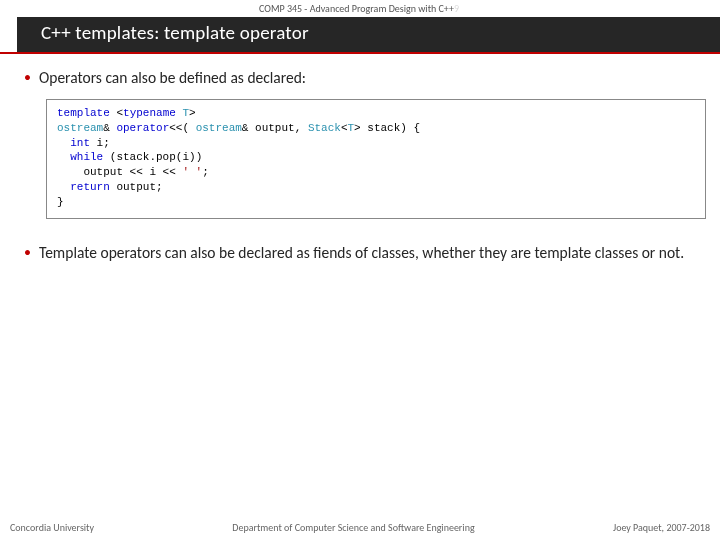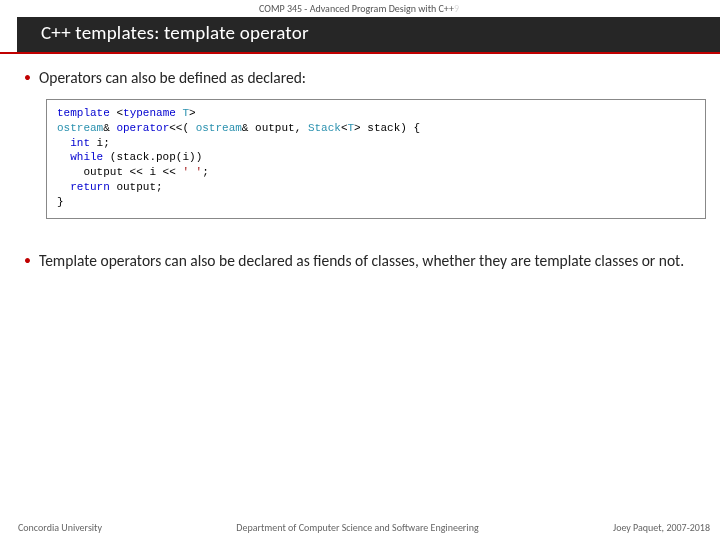--- a/index.html
+++ b/index.html
@@ -5,25 +5,25 @@
   * { box-sizing: border-box; margin: 0; padding: 0; }
   html, body { width: 720px; height: 540px; font-family: "Segoe UI", Calibri, Arial, sans-serif; background: #fff; overflow: hidden; }
   .slide { position: relative; width: 720px; height: 540px; background: #fff; }
   .hdr-top { display: flex; justify-content: center; align-items: center; padding: 2px 8px 2px 6px; font-size: 10px; color: #555; }
   .hdr-top .pgnum { color: #ddd; font-size: 10px; }
   .title-bar { background: #262626; color: #fff; padding: 4px 12px 8px 24px; font-size: 19px; font-weight: 300; letter-spacing: 0.2px; margin-left: 17px; }
   .title-underline { height: 2px; background: #c00000; width: 100%; }
   .body { padding: 14px 24px 0 24px; }
   .bullet { display: flex; align-items: flex-start; margin-bottom: 10px; font-size: 15.5px; color: #262626; line-height: 1.35; }
   .bullet .dot { color: #c00000; margin-right: 8px; font-size: 14px; line-height: 1.4; }
-  .codebox { border: 1px solid #888; margin: 4px 0 32px 22px; padding: 6px 10px 8px 10px; font-family: Consolas, "Courier New", monospace; font-size: 11px; line-height: 1.35; white-space: pre; color: #000; width: 660px; }
+  .codebox { border: 1px solid #888; margin: 4px 0 24px 22px; padding: 6px 10px 8px 10px; font-family: Consolas, "Courier New", monospace; font-size: 11px; line-height: 1.35; white-space: pre; color: #000; width: 660px; }
   .kw { color: #0000d0; }
   .typ { color: #2b91af; }
   .str { color: #a31515; }
-  .footer { position: absolute; bottom: 0; left: 8px; right: 0; display: flex; justify-content: space-between; padding: 4px 10px 6px 10px; font-size: 10px; color: #666; }
+  .footer { position: absolute; bottom: 0; left: 0; right: 0; display: flex; justify-content: space-between; padding: 4px 10px 6px 10px; font-size: 10px; color: #666; }
 </style>
 </head>
 <body>
 
 <div class="slide">
 
   <div class="hdr-top">
     <span>COMP 345 - Advanced Program Design with C++</span>
     <span class="pgnum">9</span>
   </div>

